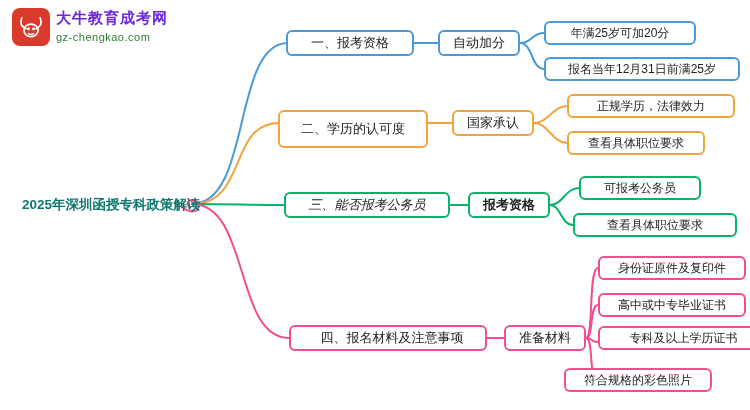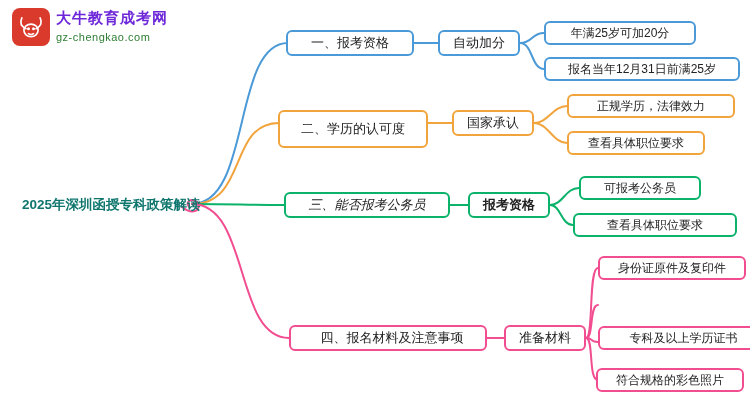--- a/index.html
+++ b/index.html
@@ -120,16 +120,17 @@
   <div class="node leaf c1" style="left:567px;top:131px;width:138px;">查看具体职位要求</div>
 
   <div class="node c2" style="left:284px;top:192px;width:166px;height:26px;font-style:italic;">三、能否报考公务员</div>
   <div class="node c2" style="left:468px;top:192px;width:82px;height:26px;font-weight:bold;">报考资格</div>
   <div class="node leaf c2" style="left:579px;top:176px;width:122px;">可报考公务员</div>
   <div class="node leaf c2" style="left:573px;top:213px;width:164px;">查看具体职位要求</div>
 
   <div class="node c3" style="left:289px;top:325px;width:198px;height:26px;padding-left:8px;">四、报名材料及注意事项</div>
   <div class="node c3" style="left:504px;top:325px;width:82px;height:26px;">准备材料</div>
   <div class="node leaf c3" style="left:598px;top:256px;width:148px;">身份证原件及复印件</div>
+  <div class="node leaf c3" style="left:598px;top:293px;width:148px;">高中或中专毕业证书</div>
   <div class="node leaf c3" style="left:598px;top:326px;width:171px;">专科及以上学历证书</div>
-  <div class="node leaf c3" style="left:596px;top:368px;width:148px;">符合规格的彩色照片</div>
+  <div class="node leaf c3" style="left:564px;top:368px;width:148px;">符合规格的彩色照片</div>
 
 </div>
 
 </body></html>

